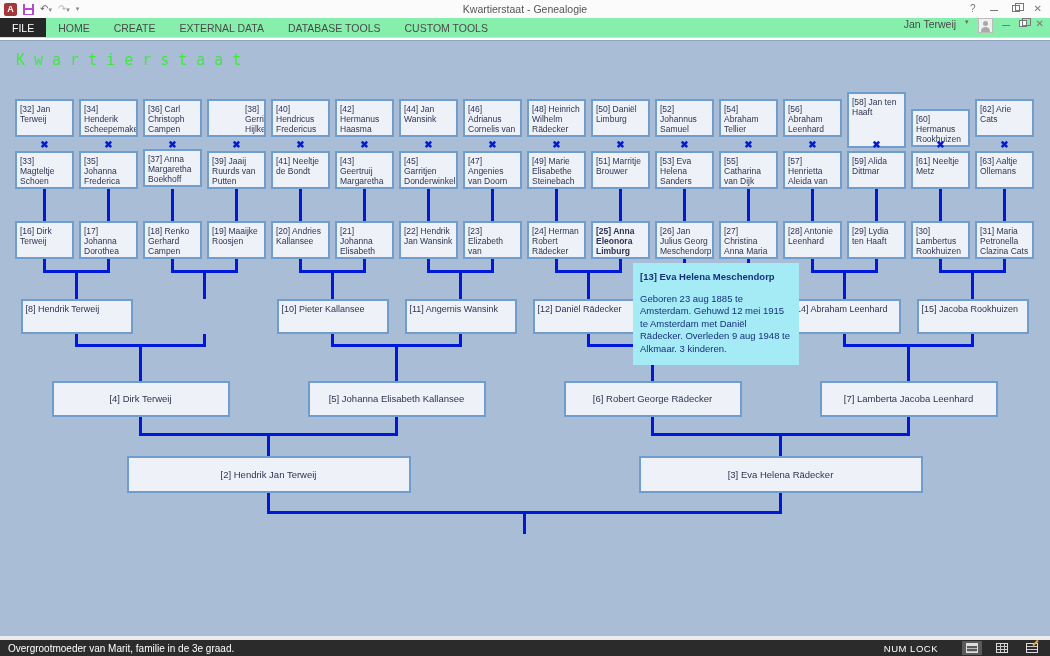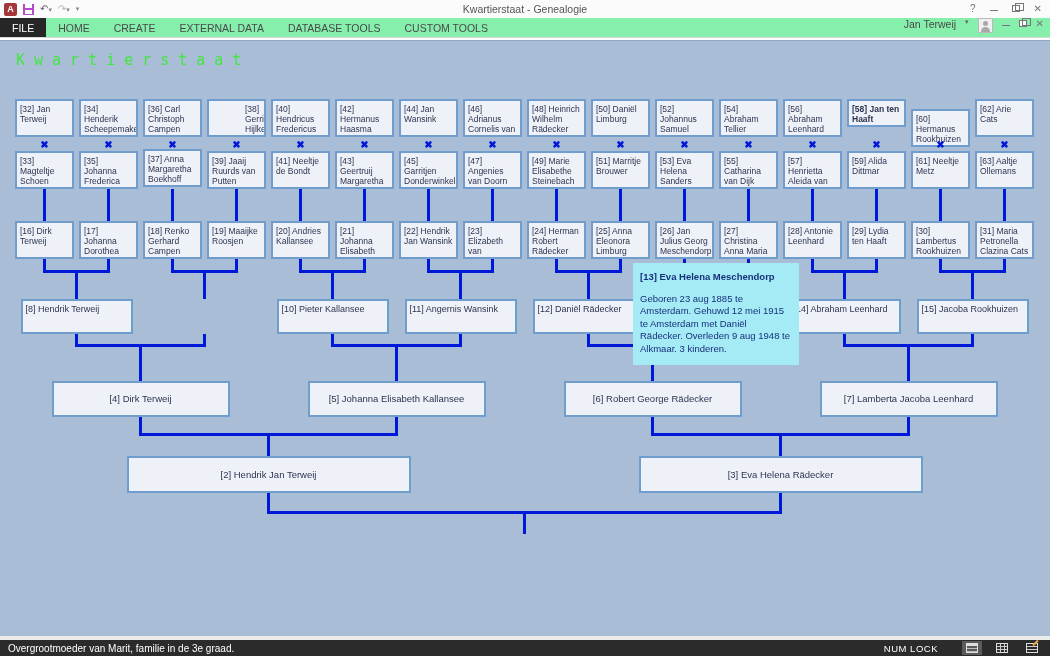--- a/index.html
+++ b/index.html
@@ -126,21 +126,21 @@
     <div class="box " style="left: 207px; top: 58px; width: 59px; height: 38px; padding-left: 36px;">[38] Gerrit Hijlkes Roosjen</div>
     <div class="box " style="left: 271px; top: 58px; width: 59px; height: 38px;">[40] Hendricus Fredericus Kallansee</div>
     <div class="box " style="left: 335px; top: 58px; width: 59px; height: 38px;">[42] Hermanus Haasma</div>
     <div class="box " style="left: 399px; top: 58px; width: 59px; height: 38px;">[44] Jan Wansink</div>
     <div class="box " style="left: 463px; top: 58px; width: 59px; height: 38px;">[46] Adrianus Cornelis van Stuijvenberg</div>
     <div class="box " style="left: 527px; top: 58px; width: 59px; height: 38px;">[48] Heinrich Wilhelm Rädecker</div>
     <div class="box " style="left: 591px; top: 58px; width: 59px; height: 38px;">[50] Daniël Limburg</div>
     <div class="box " style="left: 655px; top: 58px; width: 59px; height: 38px;">[52] Johannus Samuel Meschendorp</div>
     <div class="box " style="left: 719px; top: 58px; width: 59px; height: 38px;">[54] Abraham Tellier</div>
     <div class="box " style="left: 783px; top: 58px; width: 59px; height: 38px;">[56] Abraham Leenhard</div>
-    <div class="box " style="left: 847px; top: 58px; width: 59px; height: 28px; font-weight: bold;">[58] Jan ten Haaft</div>
+    <div class="box " style="left: 847px; top: 51px; width: 59px; height: 56px;">[58] Jan ten Haaft</div>
     <div class="box " style="left: 911px; top: 68px; width: 59px; height: 38px;">[60] Hermanus Rookhuizen</div>
     <div class="box " style="left: 975px; top: 58px; width: 59px; height: 38px;">[62] Arie Cats</div>
     <div class="box " style="left: 15px; top: 110px; width: 59px; height: 38px;">[33] Magteltje Schoen</div>
     <div class="box " style="left: 79px; top: 110px; width: 59px; height: 38px;">[35] Johanna Frederica Helle</div>
     <div class="box " style="left: 143px; top: 108px; width: 59px; height: 38px;">[37] Anna Margaretha Boekhoff</div>
     <div class="box " style="left: 207px; top: 110px; width: 59px; height: 38px;">[39] Jaaij Ruurds van Putten</div>
     <div class="box " style="left: 271px; top: 110px; width: 59px; height: 38px;">[41] Neeltje de Bondt</div>
     <div class="box " style="left: 335px; top: 110px; width: 59px; height: 38px;">[43] Geertruij Margaretha Schild</div>
     <div class="box " style="left: 399px; top: 110px; width: 59px; height: 38px;">[45] Garritjen Donderwinkel</div>
     <div class="box " style="left: 463px; top: 110px; width: 59px; height: 38px;">[47] Angenies van Doorn</div>
@@ -154,21 +154,21 @@
     <div class="box " style="left: 975px; top: 110px; width: 59px; height: 38px;">[63] Aaltje Ollemans</div>
     <div class="box " style="left: 15px; top: 180px; width: 59px; height: 38px;">[16] Dirk Terweij</div>
     <div class="box " style="left: 79px; top: 180px; width: 59px; height: 38px;">[17] Johanna Dorothea Sophia Scheepemaker</div>
     <div class="box " style="left: 143px; top: 180px; width: 59px; height: 38px;">[18] Renko Gerhard Campen</div>
     <div class="box " style="left: 207px; top: 180px; width: 59px; height: 38px;">[19] Maaijke Roosjen</div>
     <div class="box " style="left: 271px; top: 180px; width: 59px; height: 38px;">[20] Andries Kallansee</div>
     <div class="box " style="left: 335px; top: 180px; width: 59px; height: 38px;">[21] Johanna Elisabeth Haasma</div>
     <div class="box " style="left: 399px; top: 180px; width: 59px; height: 38px;">[22] Hendrik Jan Wansink</div>
     <div class="box " style="left: 463px; top: 180px; width: 59px; height: 38px;">[23] Elizabeth van Stuijvenberg</div>
     <div class="box " style="left: 527px; top: 180px; width: 59px; height: 38px;">[24] Herman Robert Rädecker</div>
-    <div class="box " style="left: 591px; top: 180px; width: 59px; height: 38px;">[25] Anna Eleonora Limburg</div>
+    <div class="box " style="left: 591px; top: 180px; width: 59px; height: 38px; font-weight: bold;">[25] Anna Eleonora Limburg</div>
     <div class="box " style="left: 655px; top: 180px; width: 59px; height: 38px;">[26] Jan Julius Georg Meschendorp</div>
     <div class="box " style="left: 719px; top: 180px; width: 59px; height: 38px;">[27] Christina Anna Maria Elisabeth Tellier</div>
     <div class="box " style="left: 783px; top: 180px; width: 59px; height: 38px;">[28] Antonie Leenhard</div>
     <div class="box " style="left: 847px; top: 180px; width: 59px; height: 38px;">[29] Lydia ten Haaft</div>
     <div class="box " style="left: 911px; top: 180px; width: 59px; height: 38px;">[30] Lambertus Rookhuizen</div>
     <div class="box " style="left: 975px; top: 180px; width: 59px; height: 38px;">[31] Maria Petronella Clazina Cats</div>
     <div class="box d-row" style="left: 20.5px; top: 258px; width: 112px; height: 35px;">[8] Hendrik Terweij</div>
     <div class="box d-row" style="left: 276.5px; top: 258px; width: 112px; height: 35px;">[10] Pieter Kallansee</div>
     <div class="box d-row" style="left: 404.5px; top: 258px; width: 112px; height: 35px;">[11] Angernis Wansink</div>
     <div class="box d-row" style="left: 532.5px; top: 258px; width: 112px; height: 35px;">[12] Daniël Rädecker</div>

